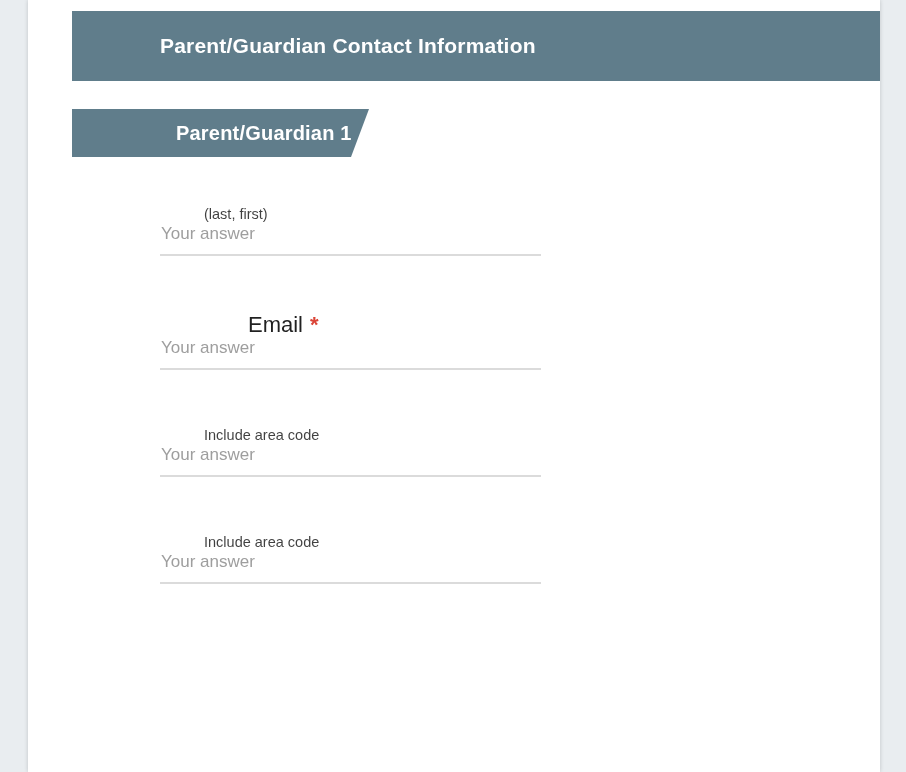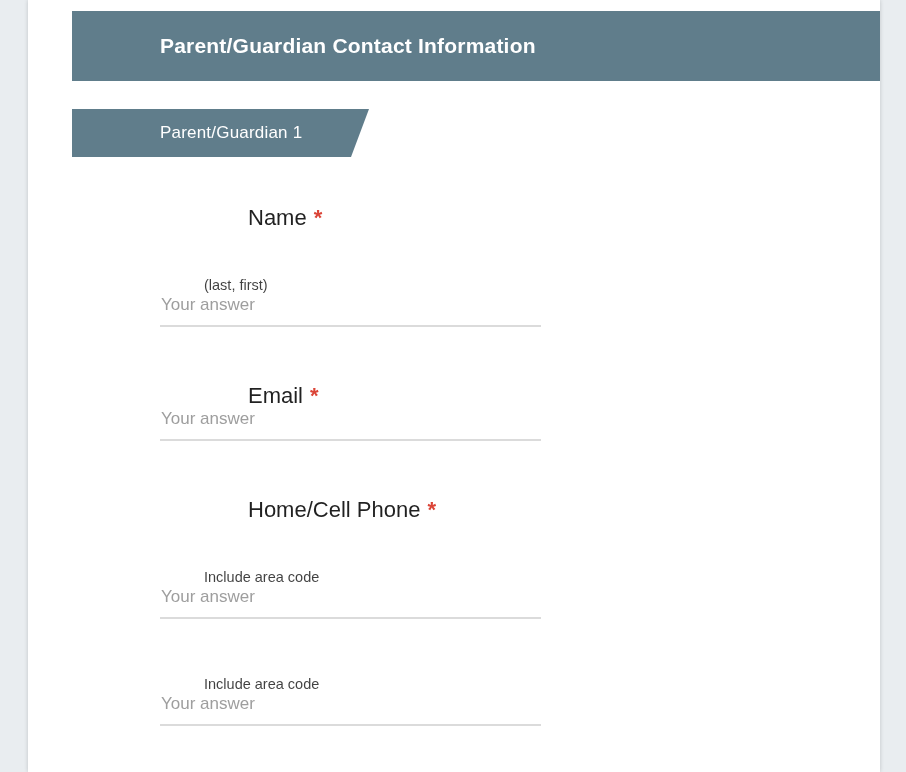--- a/index.html
+++ b/index.html
@@ -49,23 +49,23 @@
     height: 48px;
     width: 297px;
     background: var(--theme);
     display: flex;
     align-items: center;
     padding-left: 44px;
     clip-path: polygon(0 0, 100% 0, calc(100% - 18px) 100%, 0 100%);
   }
   .sub-banner .banner-title {
     color: #ffffff;
-    font-size: 17px;
-    font-weight: normal;
-    margin: 0;
+    font-size: 20px;
+    font-weight: bold;
+    margin: 16px;
     letter-spacing: 0.2px;
   }
   .fields {
     padding-left: 44px;
   }
   .field { margin-top: 55px; }
   .field:first-child { margin-top: 47px; }
   .label-row {
     font-size: 22px;
     line-height: 27px;
@@ -110,39 +110,33 @@
     <h1 class="banner-title">Parent/Guardian Contact Information</h1>
   </div>
 
   <div class="sub-banner">
     <h2 class="banner-title">Parent/Guardian 1</h2>
   </div>
 
   <div class="fields">
 
     <div class="field">
-      <div class="label-row">
-        <span>Name</span><span class="required-asterisk">*</span>
-      </div>
       <div class="hint">(last, first)</div>
       <input class="answer-input" type="text" placeholder="Your answer" style="">
     </div>
 
     <div class="field">
       <div class="label-row">
         <span>Email</span><span class="required-asterisk">*</span>
       </div>
 
       <input class="answer-input" type="text" placeholder="Your answer" style="">
     </div>
 
     <div class="field">
-      <div class="label-row">
-        <span>Home/Cell Phone</span><span class="required-asterisk">*</span>
-      </div>
       <div class="hint">Include area code</div>
       <input class="answer-input" type="text" placeholder="Your answer" style="">
     </div>
 
     <div class="field">
       <div class="hint">Include area code</div>
       <input class="answer-input" type="text" placeholder="Your answer" style="">
     </div>
 
   </div>

